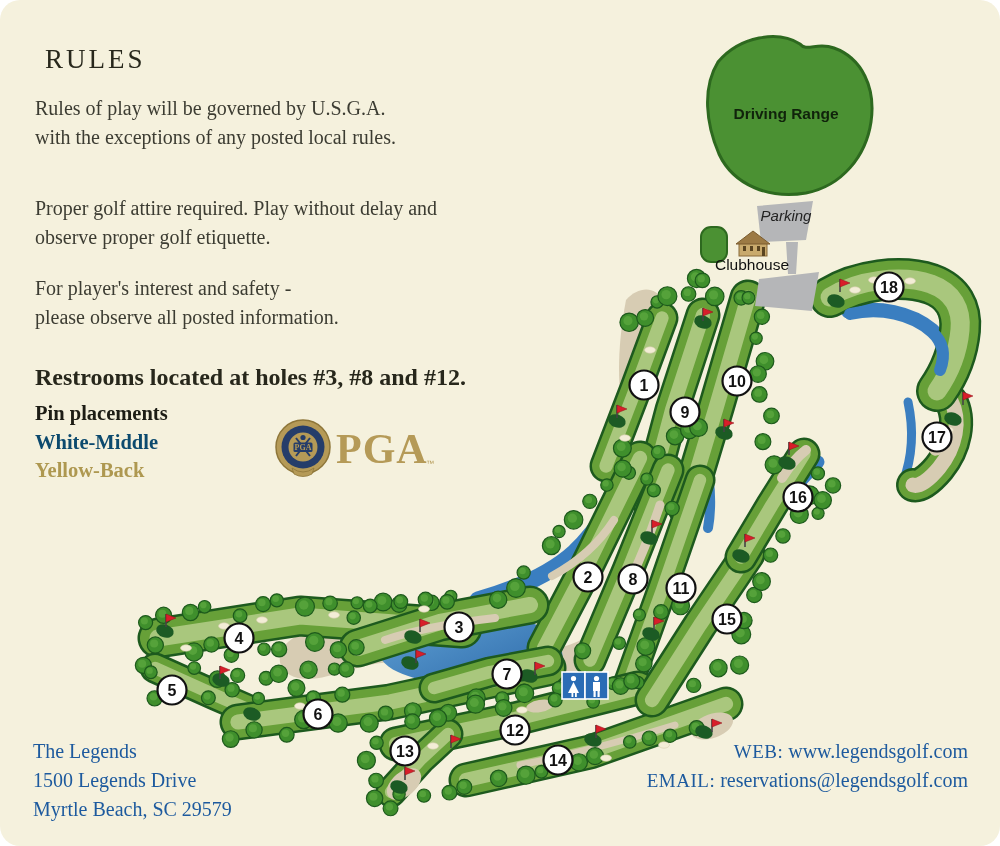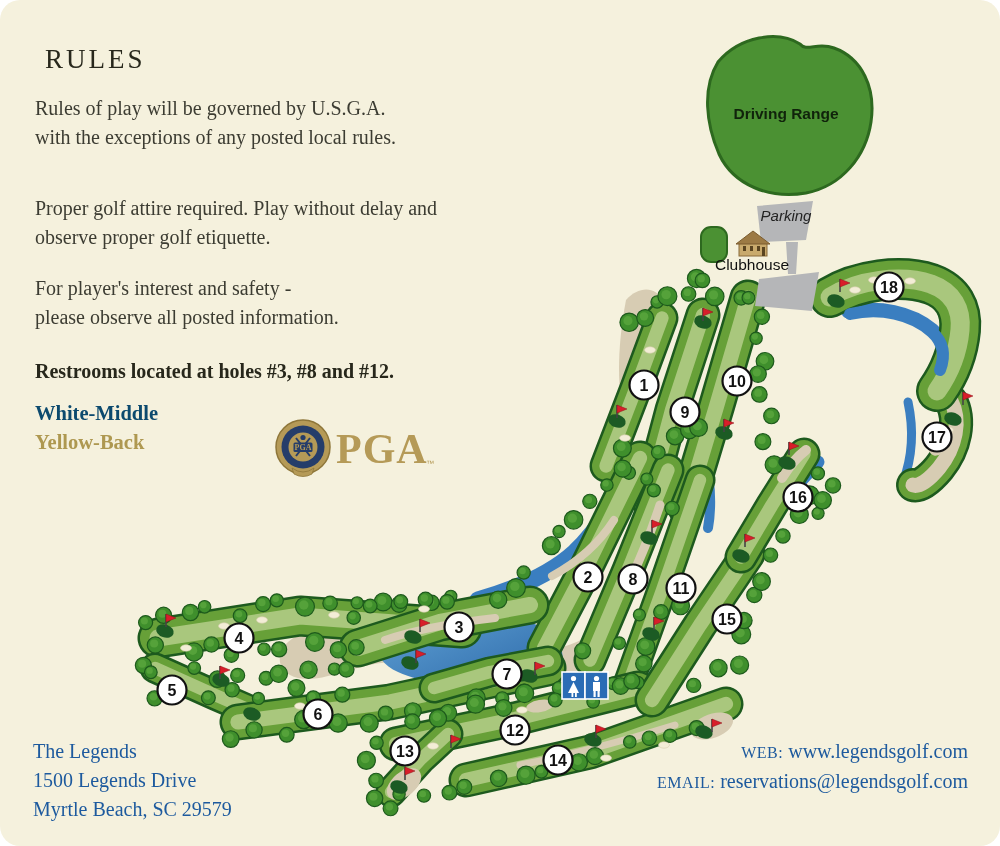--- a/index.html
+++ b/index.html
@@ -8,30 +8,30 @@
     background:#f5f1dd;border-radius:20px;overflow:hidden;
     font-family:"Liberation Serif", serif;color:#3a3a30;
   }
   .map-svg{position:absolute;left:0;top:0;width:1000px;height:846px;}
   .txt{position:absolute;white-space:pre-line;}
   .rules-title{left:35px;top:26px;font-size:27px;letter-spacing:3px;color:#28281c;font-weight:normal;margin-left:10px;}
   .para{left:35px;font-size:20px;line-height:29px;color:#3c3c32;}
   .p1{top:74px;}
   .p2{top:174px;}
   .p3{top:254px;}
-  .restrooms{left:35px;top:340px;font-size:20px;font-weight:bold;color:#27271b;}
+  .restrooms{left:35px;top:340px;font-size:24px;font-weight:bold;color:#27271b;}
   .pins{position:absolute;left:35px;top:399px;font-size:20.5px;font-weight:bold;line-height:28.5px;}
   .pin-title{color:#1d1d15;}
   .pin-red{color:#c41e3d;}
   .pin-white{color:#0c4a6e;}
   .pin-yellow{color:#ae9850;}
   .pga-logo{position:absolute;left:272px;top:416px;}
   .address{position:absolute;left:33px;top:737px;font-size:20px;line-height:29px;color:#1d5a9e;}
   .contact{position:absolute;right:32px;top:737px;font-size:20px;line-height:29px;color:#1d5a9e;text-align:right;}
-  .contact .lbl{font-size:16px;letter-spacing:0.5px;}
+  .contact .lbl{font-size:19px;letter-spacing:0.5px;}
 </style>
 </head>
 <body>
 
 <div class="page">
 
   <svg class="map-svg" viewBox="0 0 1000 846">
     <defs>
       <linearGradient id="wg" x1="0" y1="0" x2="1" y2="1">
         <stop offset="0" stop-color="#63a5d8"></stop>
@@ -627,20 +627,21 @@
   <h1 class="txt rules-title">RULES</h1>
   <p class="txt para p1">Rules of play will be governed by U.S.G.A.
 with the exceptions of any posted local rules.</p>
   <p class="txt para p2">Proper golf attire required. Play without delay and
 observe proper golf etiquette.</p>
   <p class="txt para p3">For player's interest and safety -
 please observe all posted information.</p>
   <p class="txt restrooms">Restrooms located at holes #3, #8 and #12.</p>
 
   <div class="pins">
+    <div class="pin-title">Pin placements</div>
     <div class="pin-white">White-Middle</div>
     <div class="pin-yellow">Yellow-Back</div>
   </div>
 
   <div class="pga-logo">
     <svg width="165" height="66" viewBox="0 0 165 66">
       <g>
         <circle cx="31" cy="31" r="27" fill="#b59a57" stroke="#8e7639" stroke-width="1.5"></circle>
         <circle cx="31" cy="31" r="21.5" fill="#253d6a"></circle>
         <circle cx="31" cy="31" r="14.5" fill="#b59a57"></circle>

